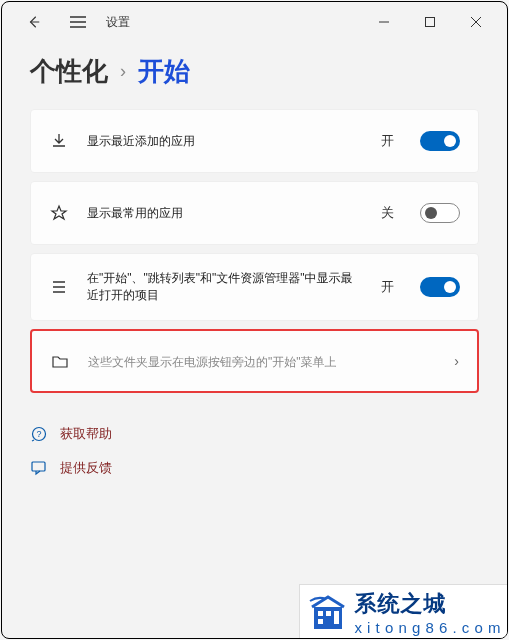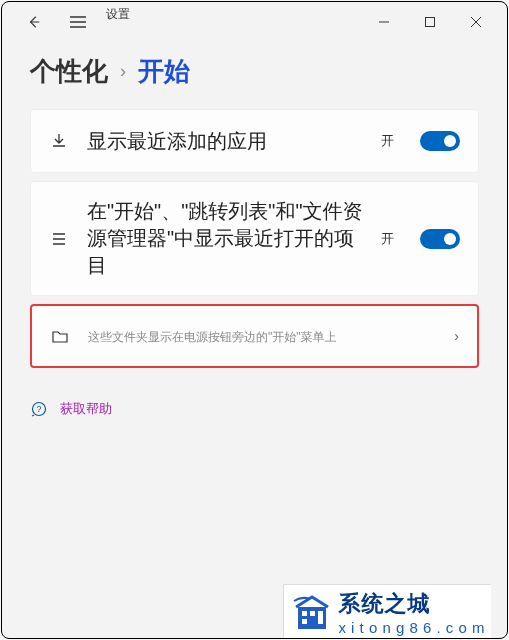--- a/index.html
+++ b/index.html
@@ -20,21 +20,21 @@
       margin: 1px;
       position: relative;
       overflow: hidden;
     }
     .titlebar {
       display: flex;
       align-items: center;
       height: 40px;
       padding: 0 8px;
     }
-    .titlebar-left { display: flex; align-items: flex-start; gap: 12px; padding-left: 8px; }
+    .titlebar-left { display: flex; align-items: center; gap: 12px; padding-left: 8px; }
     .titlebar-right { margin-left: auto; display: flex; gap: 0; }
     .win-btn {
       width: 46px; height: 32px;
       display: flex; align-items: center; justify-content: center;
       border: none; background: transparent;
     }
     .win-btn svg { width: 10px; height: 10px; }
     .back-btn, .menu-btn {
       width: 32px; height: 32px;
       display: flex; align-items: center; justify-content: center;
@@ -60,46 +60,46 @@
       padding: 16px 18px;
       gap: 18px;
       min-height: 64px;
     }
     .card.highlight {
       border: 2px solid #e73a3a;
       padding: 20px 18px;
     }
     .card-icon { width: 20px; display:flex; align-items:center; justify-content:center; flex-shrink:0;}
     .card-body { flex: 1; }
-    .card-title { font-size: 20px; color: #222; }
+    .card-title { font-size: 12px; color: #222; }
     .card-sub { font-size: 12px; color: #888; margin-top: 3px; }
     .card-state { font-size: 13px; color: #333; margin-right: 8px; }
     .toggle {
       width: 40px; height: 20px;
       border-radius: 10px;
       position: relative;
       border: none;
       flex-shrink: 0;
     }
     .toggle.on { background: #0067c0; }
     .toggle.off { background: #fff; border: 1px solid #888; }
     .knob {
       width: 12px; height: 12px; border-radius: 50%;
       position: absolute; top: 50%; transform: translateY(-50%);
     }
     .toggle.on .knob { background: #fff; right: 4px; }
     .toggle.off .knob { background: #555; left: 4px; }
     .chevron { color: #666; font-size: 14px; }
     .links { padding: 16px 28px; }
     .link-row { display: flex; align-items: center; gap: 12px; padding: 8px 0; }
-    .link-text { font-size: 13px; color: #a21caf; }
+    .link-text { font-size: 13px; color: #7f1d1d; }
     .link-icon { width: 18px; display:flex; align-items:center; justify-content:center; }
     .watermark {
       position: absolute;
-      right: 16px; bottom: 0;
+      right: 0; bottom: 0;
       display: flex; align-items: center;
       background: #fff;
       border-top: 1px solid #ddd;
       border-left: 1px solid #ddd;
       padding: 4px 6px 2px 6px;
     }
     .wm-logo {
       width: 44px; height: 44px;
       display:flex; align-items:center; justify-content:center;
       margin-right: 4px;
@@ -163,20 +163,34 @@
           <div class="card-title">显示最近添加的应用</div>
         </div>
         <span class="card-state">开</span>
         <button class="toggle on">
           <span class="knob"></span>
         </button>
       </div>
       <div class="card">
         <div class="card-icon">
           <svg width="18" height="18" viewBox="0 0 18 18">
+            <path d="M9 2 L11 7 L16 7 L12 10 L14 15 L9 12 L4 15 L6 10 L2 7 L7 7 Z" stroke="#333" stroke-width="1.2" fill="none"></path>
+          </svg>
+        </div>
+        <div class="card-body">
+          <div class="card-title">显示最常用的应用</div>
+        </div>
+        <span class="card-state">关</span>
+        <button class="toggle off">
+          <span class="knob"></span>
+        </button>
+      </div>
+      <div class="card">
+        <div class="card-icon">
+          <svg width="18" height="18" viewBox="0 0 18 18">
             <path d="M3 4 H15 M3 9 H15 M3 14 H15" stroke="#333" stroke-width="1.3"></path>
           </svg>
         </div>
         <div class="card-body">
           <div class="card-title">在"开始"、"跳转列表"和"文件资源管理器"中显示最近打开的项目</div>
         </div>
         <span class="card-state">开</span>
         <button class="toggle on">
           <span class="knob"></span>
         </button>
@@ -197,20 +211,29 @@
   <div class="links">
     <div class="link-row">
       <span class="link-icon">
         <svg width="16" height="16" viewBox="0 0 16 16">
             <circle cx="8" cy="8" r="6.5" stroke="#0b5cab" stroke-width="1.2" fill="none"></circle>
             <text x="8" y="11" text-anchor="middle" font-size="9" fill="#0b5cab">?</text>
             <path d="M3 14 L1 15" stroke="#0b5cab" stroke-width="1.2"></path>
           </svg>
       </span>
       <span class="link-text">获取帮助</span>
+    </div>
+    <div class="link-row">
+      <span class="link-icon">
+        <svg width="16" height="16" viewBox="0 0 16 16">
+            <rect x="1" y="2" width="13" height="9" rx="1" stroke="#0b5cab" stroke-width="1.2" fill="none"></rect>
+            <path d="M5 11 L5 14 L9 11" stroke="#0b5cab" stroke-width="1.2" fill="none"></path>
+          </svg>
+      </span>
+      <span class="link-text">提供反馈</span>
     </div>
   </div>
 
   <div class="watermark">
     <div class="wm-logo">
       <svg width="40" height="40" viewBox="0 0 40 40">
         <rect x="6" y="14" width="28" height="22" fill="#1f5fc4"></rect>
         <rect x="10" y="18" width="5" height="5" fill="#fff"></rect>
         <rect x="18" y="18" width="5" height="5" fill="#fff"></rect>
         <rect x="10" y="26" width="5" height="5" fill="#fff"></rect>

